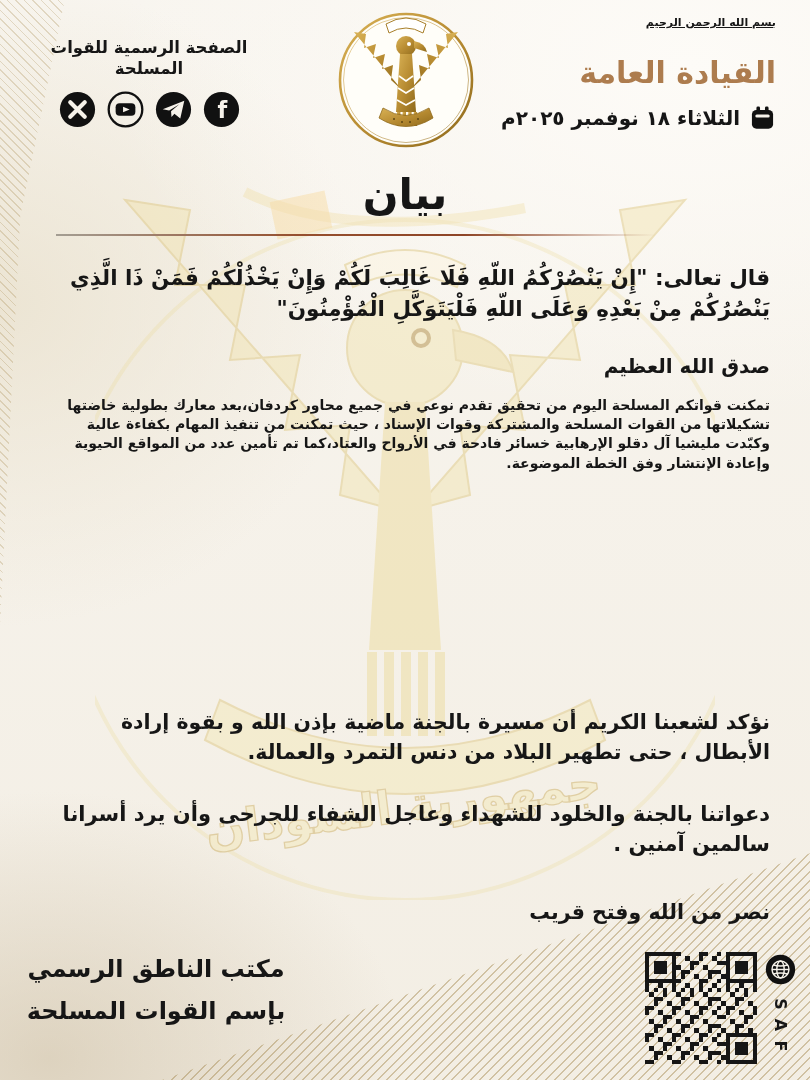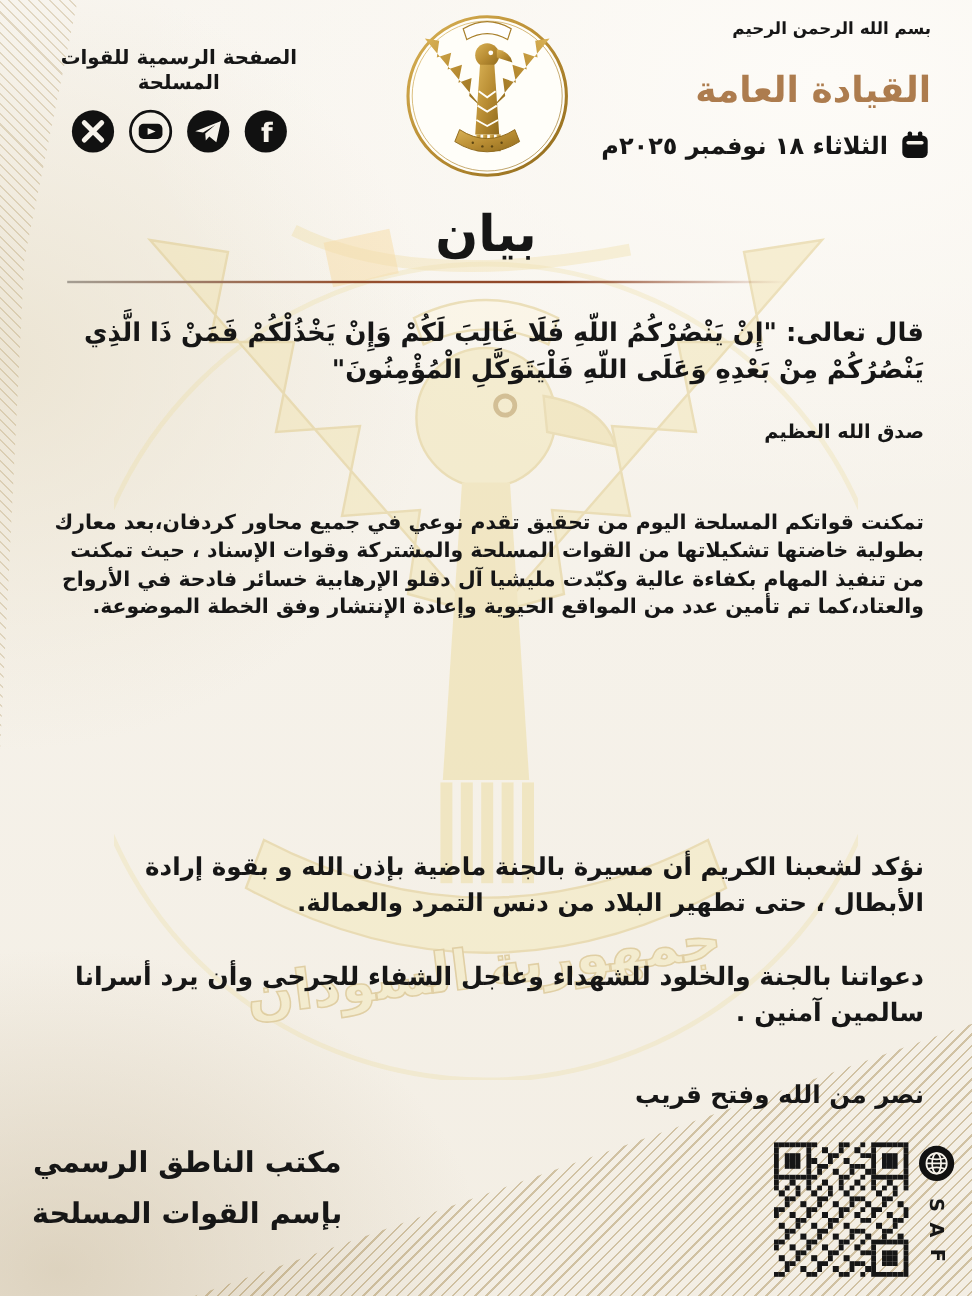--- a/index.html
+++ b/index.html
@@ -25,33 +25,33 @@
 
   .abs{position:absolute;}
   .top-left{left:28px;top:38px;width:242px;text-align:center;}
   .official-label{font-size:16.5px;font-weight:bold;line-height:1.25;}
   .social-row{margin-top:12px;display:flex;justify-content:center;gap:11px;direction:ltr;}
   .sicon{width:37px;height:37px;display:block;}
 
   .emblem{left:336px;top:10px;width:140px;height:140px;}
 
   .top-right{right:34px;top:16px;text-align:right;}
-  .bismillah{font-size:14px;font-weight:bold;}
+  .bismillah{font-size:11px;font-weight:bold;text-decoration:underline;}
   .org{font-size:30px;font-weight:bold;color:#ad7c4e;line-height:1.32;margin-top:24px;}
   .date-row{margin-top:12px;display:flex;align-items:center;justify-content:flex-end;gap:9px;font-size:20px;font-weight:bold;}
   .cal{width:27px;height:27px;flex:0 0 auto;}
 
   .title{left:0;right:0;top:170px;text-align:center;font-size:42px;font-weight:bold;letter-spacing:0;}
   .divider{left:56px;top:234px;width:600px;height:2px;
     background:linear-gradient(to right, #a49e93 0%, #96502f 40%, #8e4527 68%, rgba(142,69,39,0) 100%);}
 
   .para{left:44px;right:40px;font-weight:bold;text-align:right;}
   .verse{top:240px;font-size:21.5px;line-height:1.48;}
-  .sadaq{top:334px;font-size:16px;}
-  .p1{top:408px;font-size:17px;line-height:1.37;}
+  .sadaq{top:334px;font-size:20px;}
+  .p1{top:382px;font-size:14px;line-height:1.37;}
   .p2{top:591px;font-size:20px;line-height:1.23;}
   .p3{top:686px;font-size:20.5px;line-height:1.5;}
   .p4{top:778px;font-size:21px;line-height:1.45;}
   .p5{top:879px;font-size:20.5px;}
 
   .footer-left{left:24px;top:948px;width:264px;text-align:center;font-size:24px;font-weight:bold;line-height:1.75;}
   #qr{left:645px;top:952px;width:112px;height:112px;display:grid;grid-template-columns:repeat(25,1fr);grid-template-rows:repeat(25,1fr);}
   #qr .b{background:#161616;}
   .side-badge{left:758px;top:954px;width:44px;display:flex;flex-direction:column;align-items:center;gap:8px;}
   .globe{width:31px;height:31px;}

